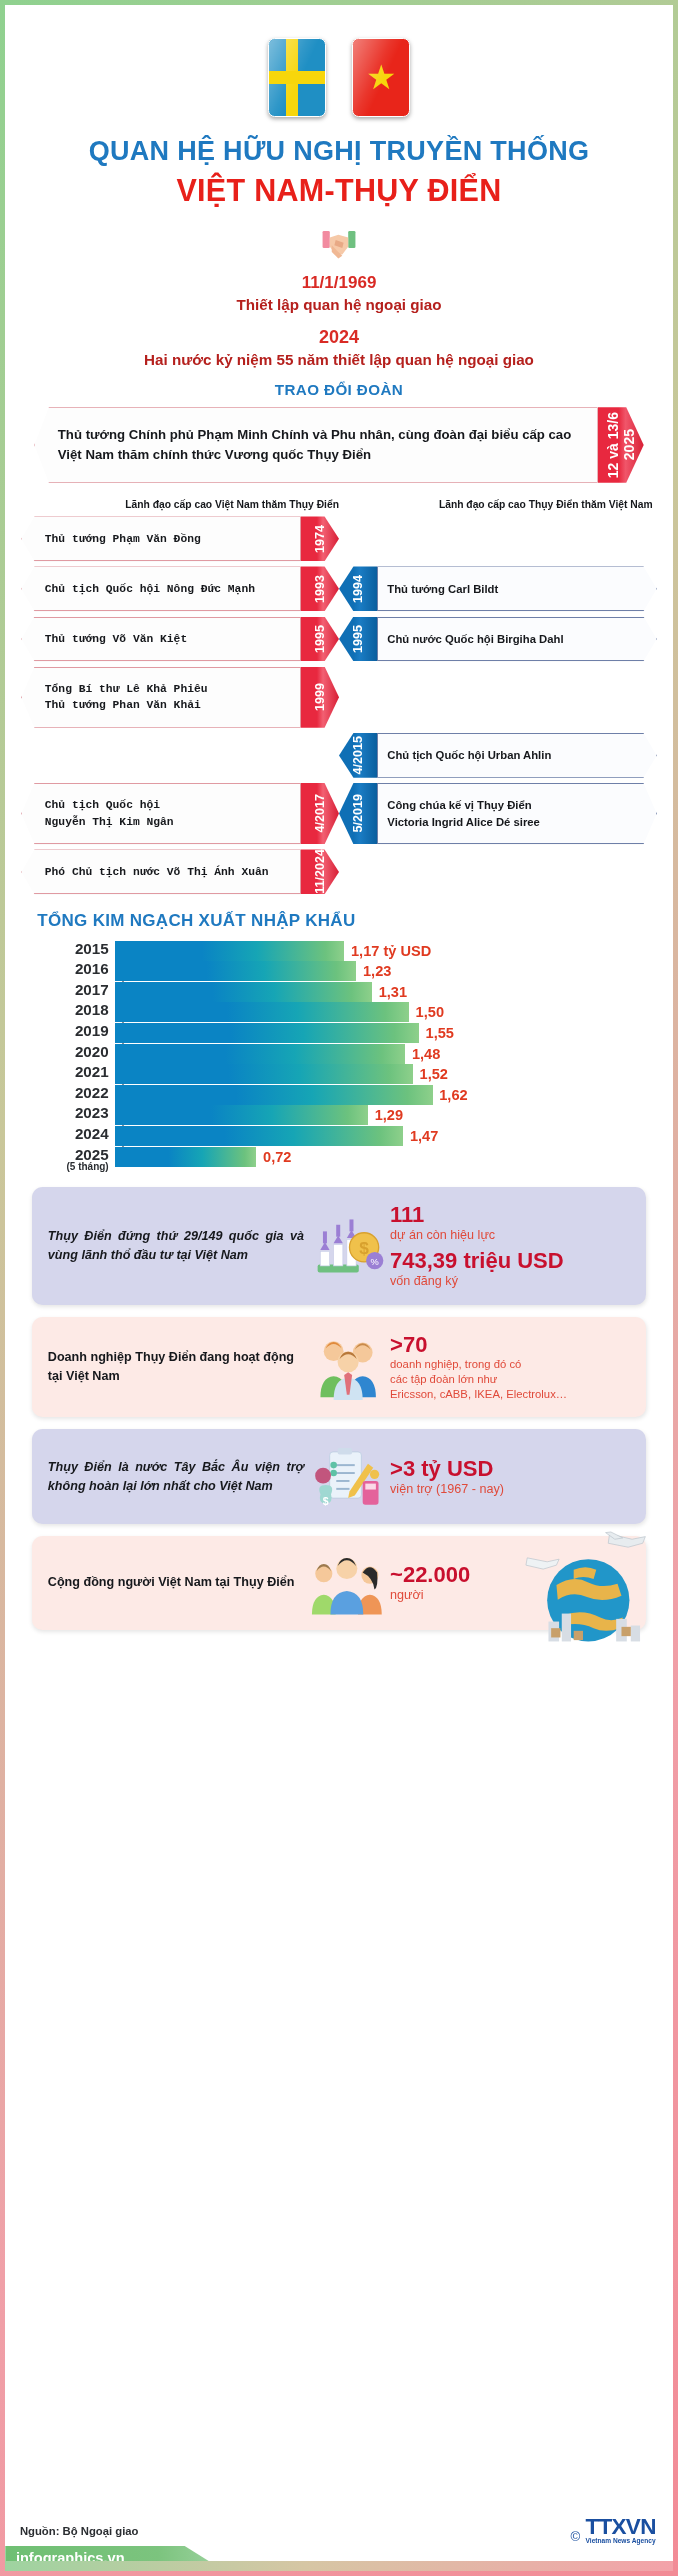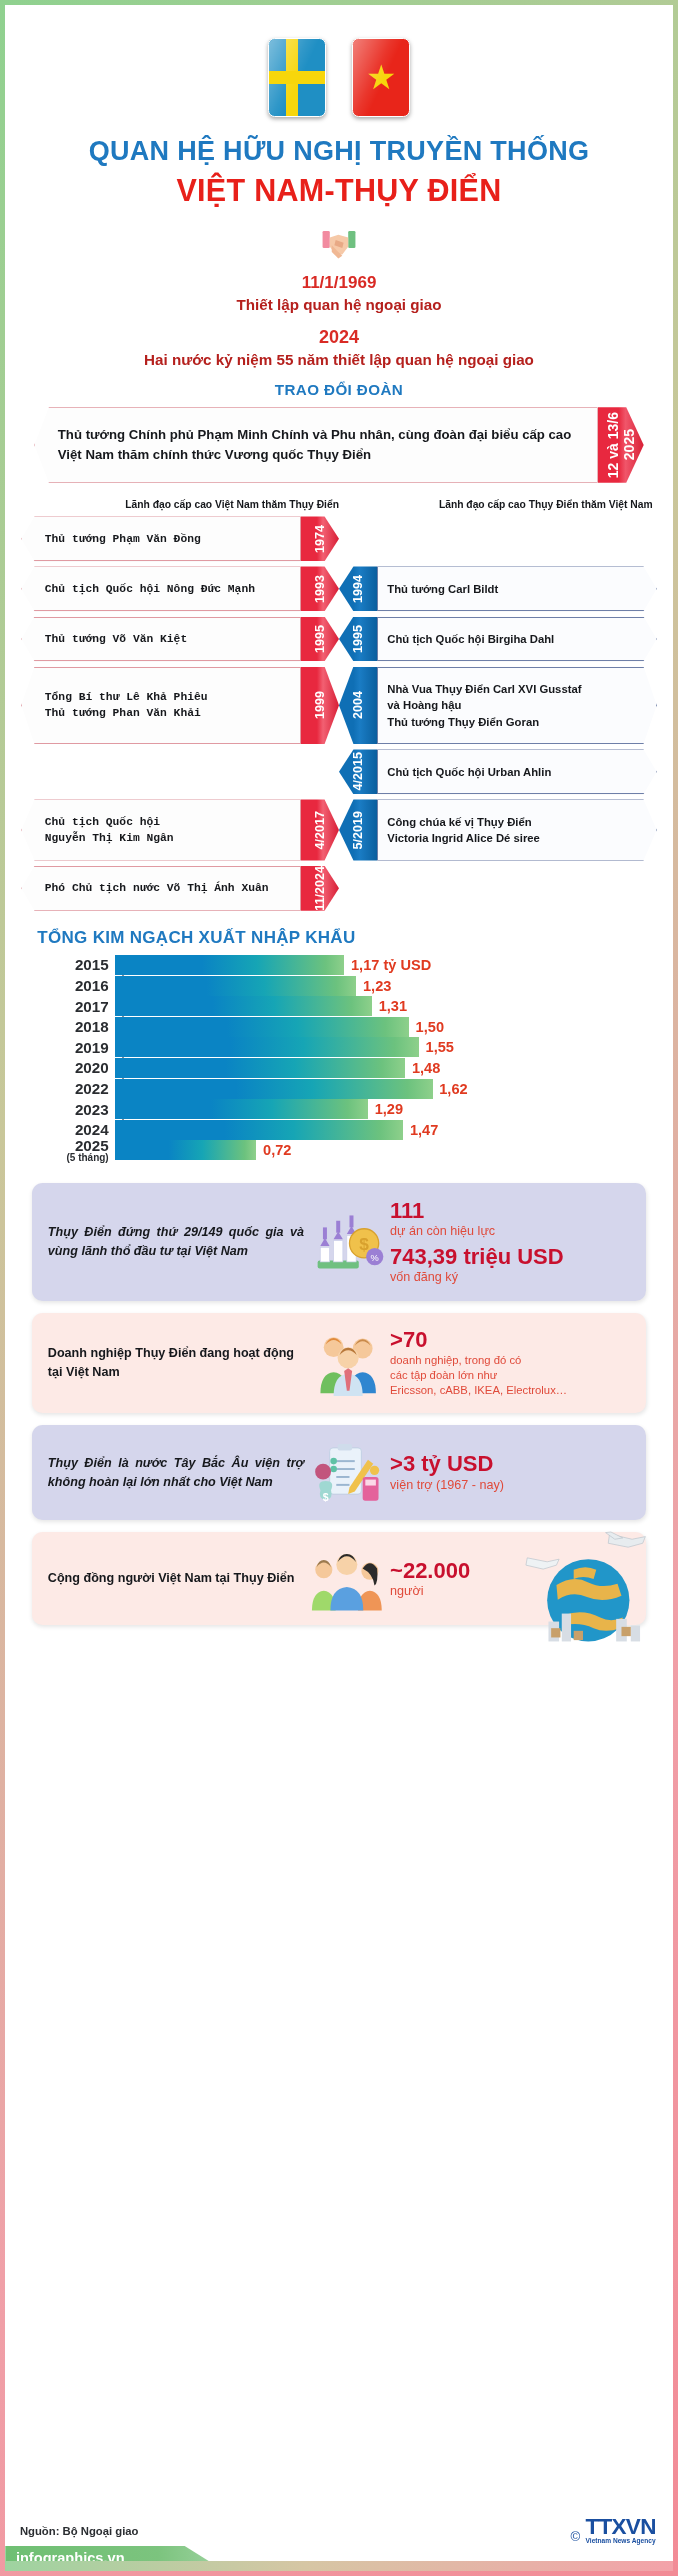--- a/index.html
+++ b/index.html
@@ -96,21 +96,21 @@
     writing-mode: vertical-rl; transform: rotate(180deg); white-space:nowrap;
   }
   .spacer-l { width:50%; }
   .spacer-r { width:50%; }
 
   
   .chart-title { color:#1f79c0; font-size:17px; font-weight:bold; letter-spacing:0.3px;
                  margin: 17px 0 0 32px; }
   .chart-area { position:relative; margin: 9.3px 0 0 32px; width: 411px; }
   .axis { position:absolute; left:85px; top:0; bottom:14.6px; width:1.3px; background:#8a8f96; }
-  .bar-row { display:flex; align-items:center; height:16px; margin-bottom:4.6px; }
+  .bar-row { display:flex; height:16px; margin-bottom:4.6px; }
   .bar-year { width:78px; text-align:right; padding-right:6.6px;
               font-size:15.2px; font-weight:bold; color:#2a2d31; line-height:1.0; }
   .bar-year small { display:block; font-size:10px; font-weight:600; }
   .bar-track { flex:1; position:relative; height:20px; }
   .bar { height:20px; background: linear-gradient(90deg,#0a84c4 0%,#0a84c4 38%,#16a5b5 62%,#6cc27e 92%,#8ed08b 100%); }
   .bar-val { position:absolute; top:50%; transform:translateY(-50%); left:0;
              font-size:14.6px; color:#e03a20; font-weight:600; white-space:nowrap; padding-left:6.6px; }
   .bar-val.bold { font-weight:bold; }
 
   .globe { position:absolute; right:17px; top:1517px; width:146px; height:132px; }
@@ -236,44 +236,34 @@
         </div>
         <div class="tab-l">
               <span>1995</span>
             </div>
       </div>
       <div class="side-r">
         <div class="tab-r">
               <span>1995</span>
             </div>
         <div class="card-r">
-          <div class="card-txt">Chủ tịch Quốc hội Birgiha Dahl</div>
+          <div class="card-txt">Chủ nước Quốc hội Birgiha Dahl</div>
         </div>
       </div>
     </div>
 
     <div class="tl-row">
       <div class="side-l">
         <div class="card-l">
           <div class="card-txt" style="white-space:pre-line">Tổng Bí thư Lê Khả Phiêu
 Thủ tướng Phan Văn Khải</div>
         </div>
         <div class="tab-l">
               <span>1999</span>
             </div>
-      </div>
-      <div class="side-r">
-        <div class="tab-r">
-              <span>2004</span>
-            </div>
-        <div class="card-r">
-          <div class="card-txt" style="white-space:pre-line">Nhà Vua Thụy Điển Carl XVI Gusstaf
-và Hoàng hậu
-Thủ tướng Thụy Điển Goran</div>
-        </div>
       </div>
     </div>
 
     <div class="tl-row">
       <div class="side-l">
             <div class="spacer-l"></div>
           </div>
       <div class="side-r">
         <div class="tab-r">
               <span>4/2015</span>
@@ -388,20 +378,27 @@
           </div>
     </div>
     <div class="bar-row">
       <div class="bar-year">2020</div>
       <div class="bar-track">
             <div class="bar" style="width:87.1%"></div>
         <div class="bar-val" style="left:87.1%">1,48</div>
           </div>
     </div>
     <div class="bar-row">
+      <div class="bar-year">2021</div>
+      <div class="bar-track">
+            <div class="bar" style="width:89.4%"></div>
+        <div class="bar-val" style="left:89.4%">1,52</div>
+          </div>
+    </div>
+    <div class="bar-row">
       <div class="bar-year">2022</div>
       <div class="bar-track">
             <div class="bar" style="width:95.3%"></div>
         <div class="bar-val" style="left:95.3%">1,62</div>
           </div>
     </div>
     <div class="bar-row">
       <div class="bar-year">2023</div>
       <div class="bar-track">
             <div class="bar" style="width:75.9%"></div>

